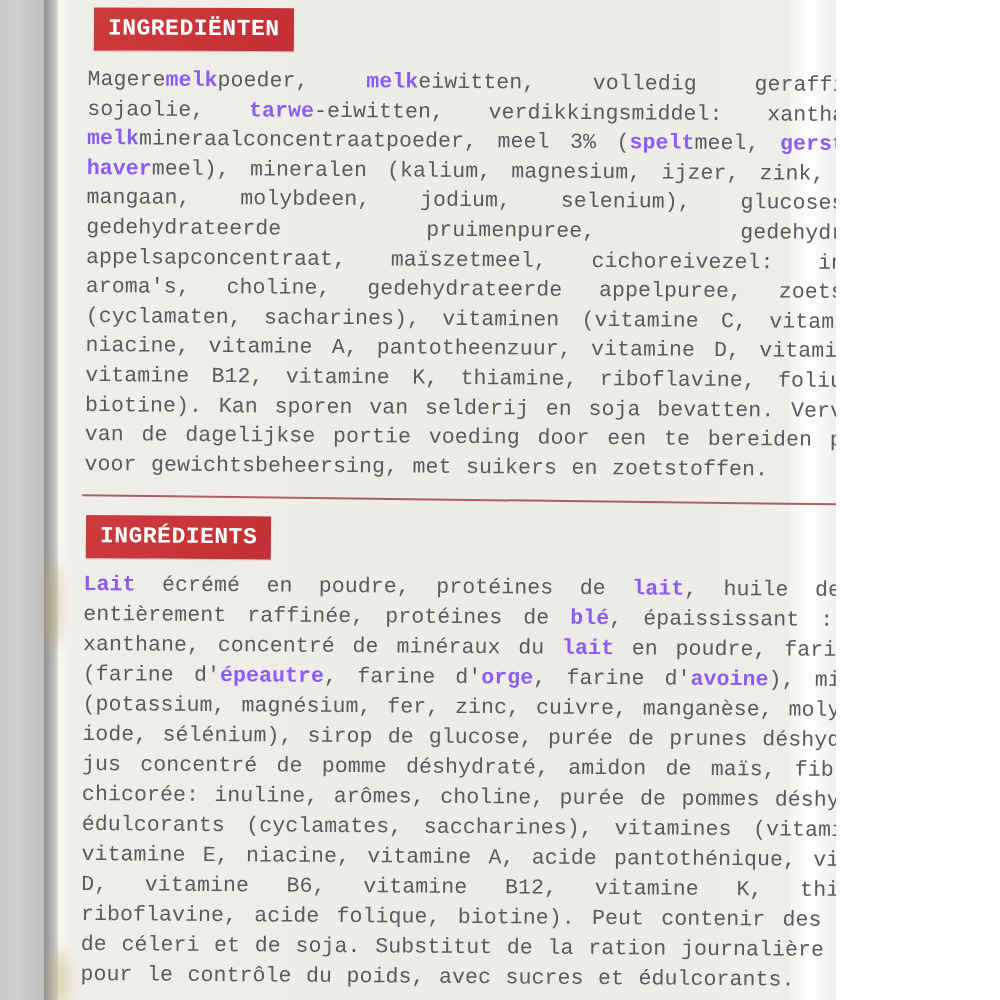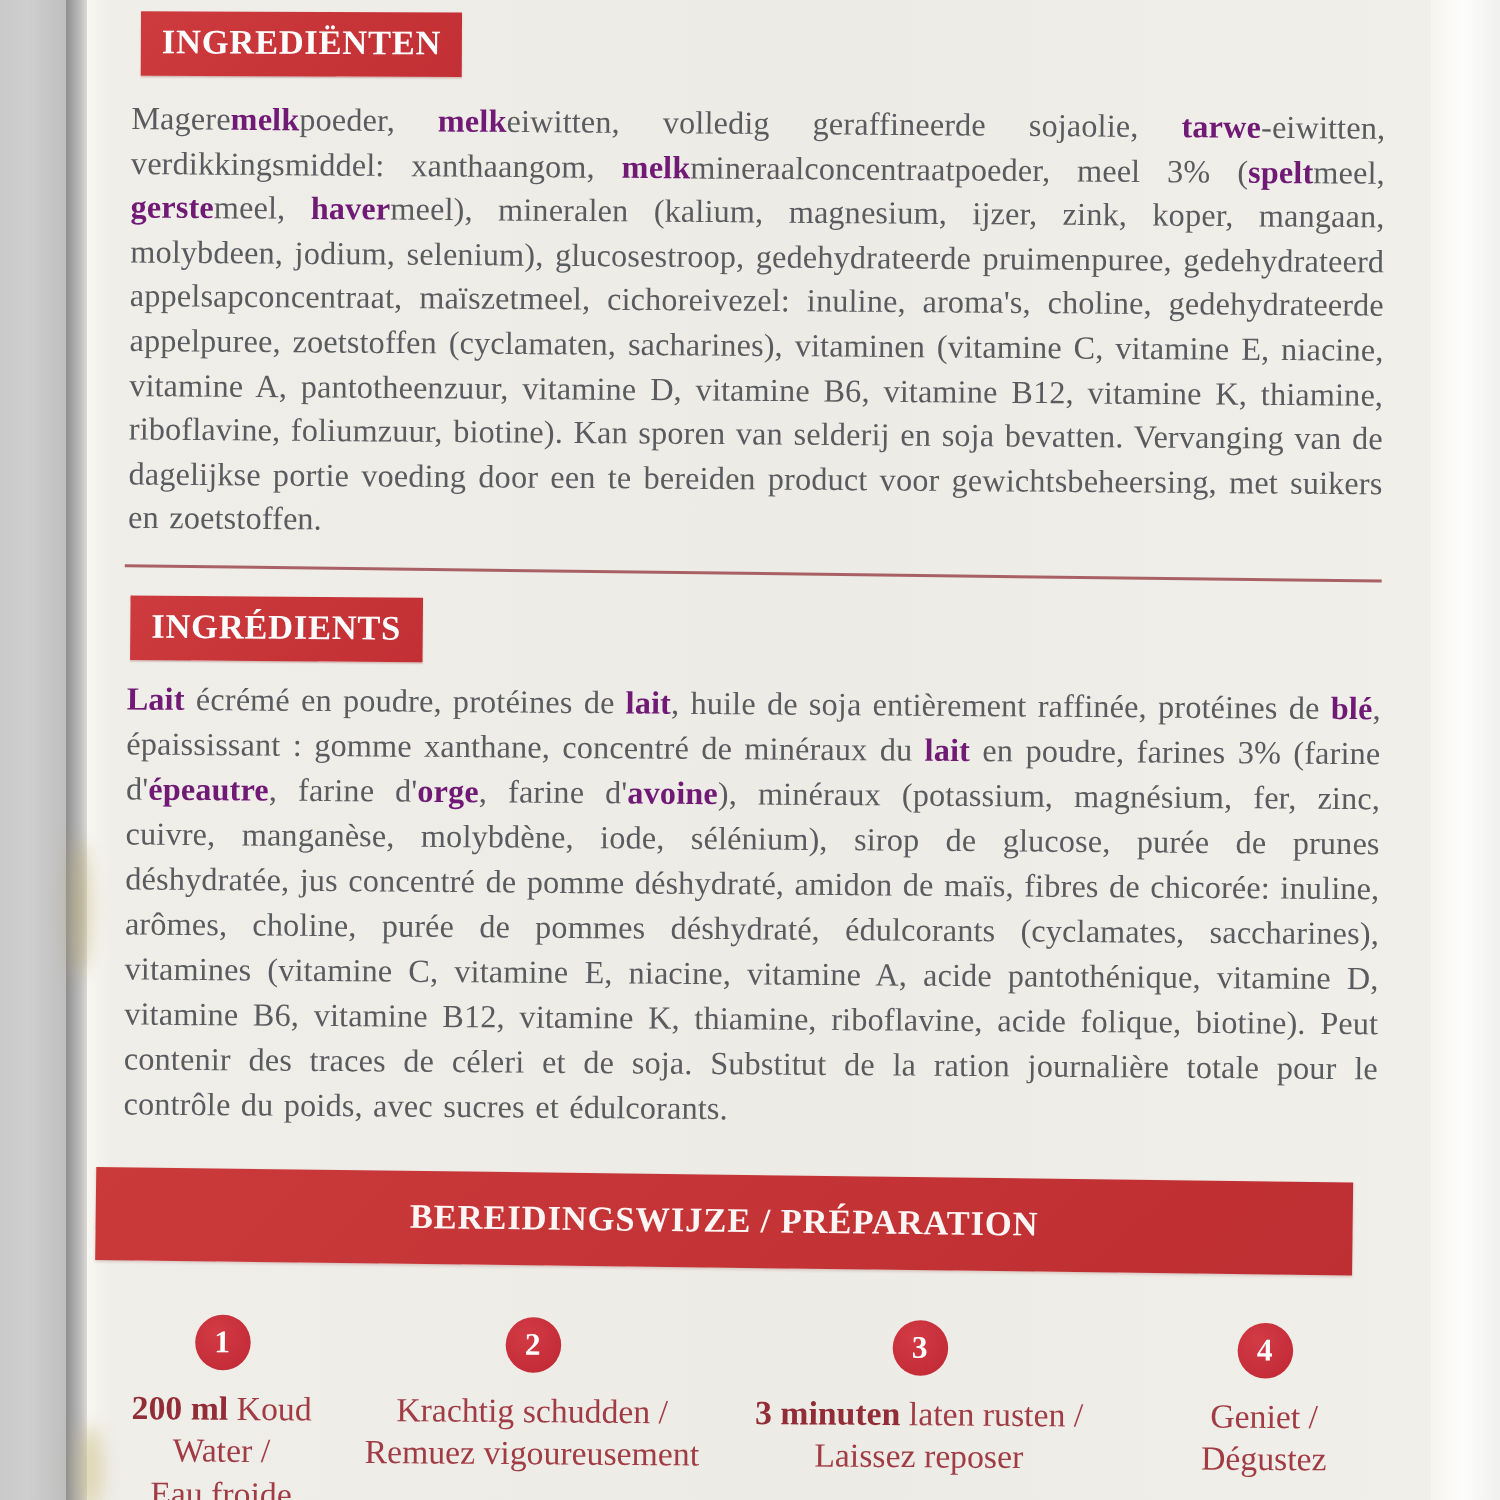--- a/index.html
+++ b/index.html
@@ -1,18 +1,18 @@
 <!DOCTYPE html>
 <html><head>
 <meta charset="utf-8">
 <style>
   html,body{margin:0;padding:0;background:#ffffff;}
   #stage{
-    position:relative;width:1000px;height:1000px;overflow:hidden;
-    background:#ffffff;font-family:Liberation Serif, serif;
+    position:relative;width:836px;height:1000px;overflow:hidden;
+    background:#ffffff;font-family:Liberation Mono, monospace;
     -webkit-font-smoothing:antialiased;
   }
   
   .edge-left{position:absolute;left:0;top:0;width:46px;height:100%;
     background:linear-gradient(to right,#c9c9c9,#cfcfcf 40%,#bdbdbd);z-index:1;}
   .edge-line{position:absolute;left:44px;top:0;width:16px;height:100%;
     background:linear-gradient(to right,#8f8f8f,#bdbdbd 60%,#e8e6e0);z-index:1;}
   .fold{position:absolute;left:58px;top:0;width:16px;height:100%;
     background:linear-gradient(to right,#f8f7f2,#efeee8);z-index:1;}
   .label-surface{position:absolute;left:62px;top:0;width:893px;height:100%;
@@ -27,21 +27,21 @@
     transform:rotate(0.45deg);transform-origin:20px 20px;z-index:3;}
 
   .chip{display:inline-block;background:linear-gradient(135deg,#cd3b3e,#c22f34);
     color:#ffffff;font-weight:bold;font-size:23px;letter-spacing:.5px;
     padding:8px 14px 9px 14px;box-shadow:0 1px 1px rgba(120,30,30,.25);}
   .chip-nl{margin:7px 0 0 28px;transform:rotate(-0.2deg);}
   .chip-fr{margin:17px 0 0 24px;}
 
   .para{width:836px;margin-left:22px;color:#5a5b5f;font-size:21.5px;
     line-height:29.6px;text-align:justify;letter-spacing:.1px;word-spacing:1.5px;}
-  .para strong{color:#701a75;}
+  .para strong{color:#8b5cf6;}
   .para-nl{margin-top:15px;}
   .para-fr{margin-top:11px;line-height:30px;}
 
   .divider{width:838px;height:2px;margin:17px 0 0 20px;background:#9c484d;
     transform:rotate(0.25deg);opacity:.85;}
 
   .banner{width:838px;height:62px;margin:29px 0 0 4px;
     background:linear-gradient(135deg,#ca3a3b,#c23134 70%,#bd2f33);
     display:flex;align-items:center;justify-content:center;
     color:#fdf6f4;font-weight:bold;font-size:23px;letter-spacing:.6px;

